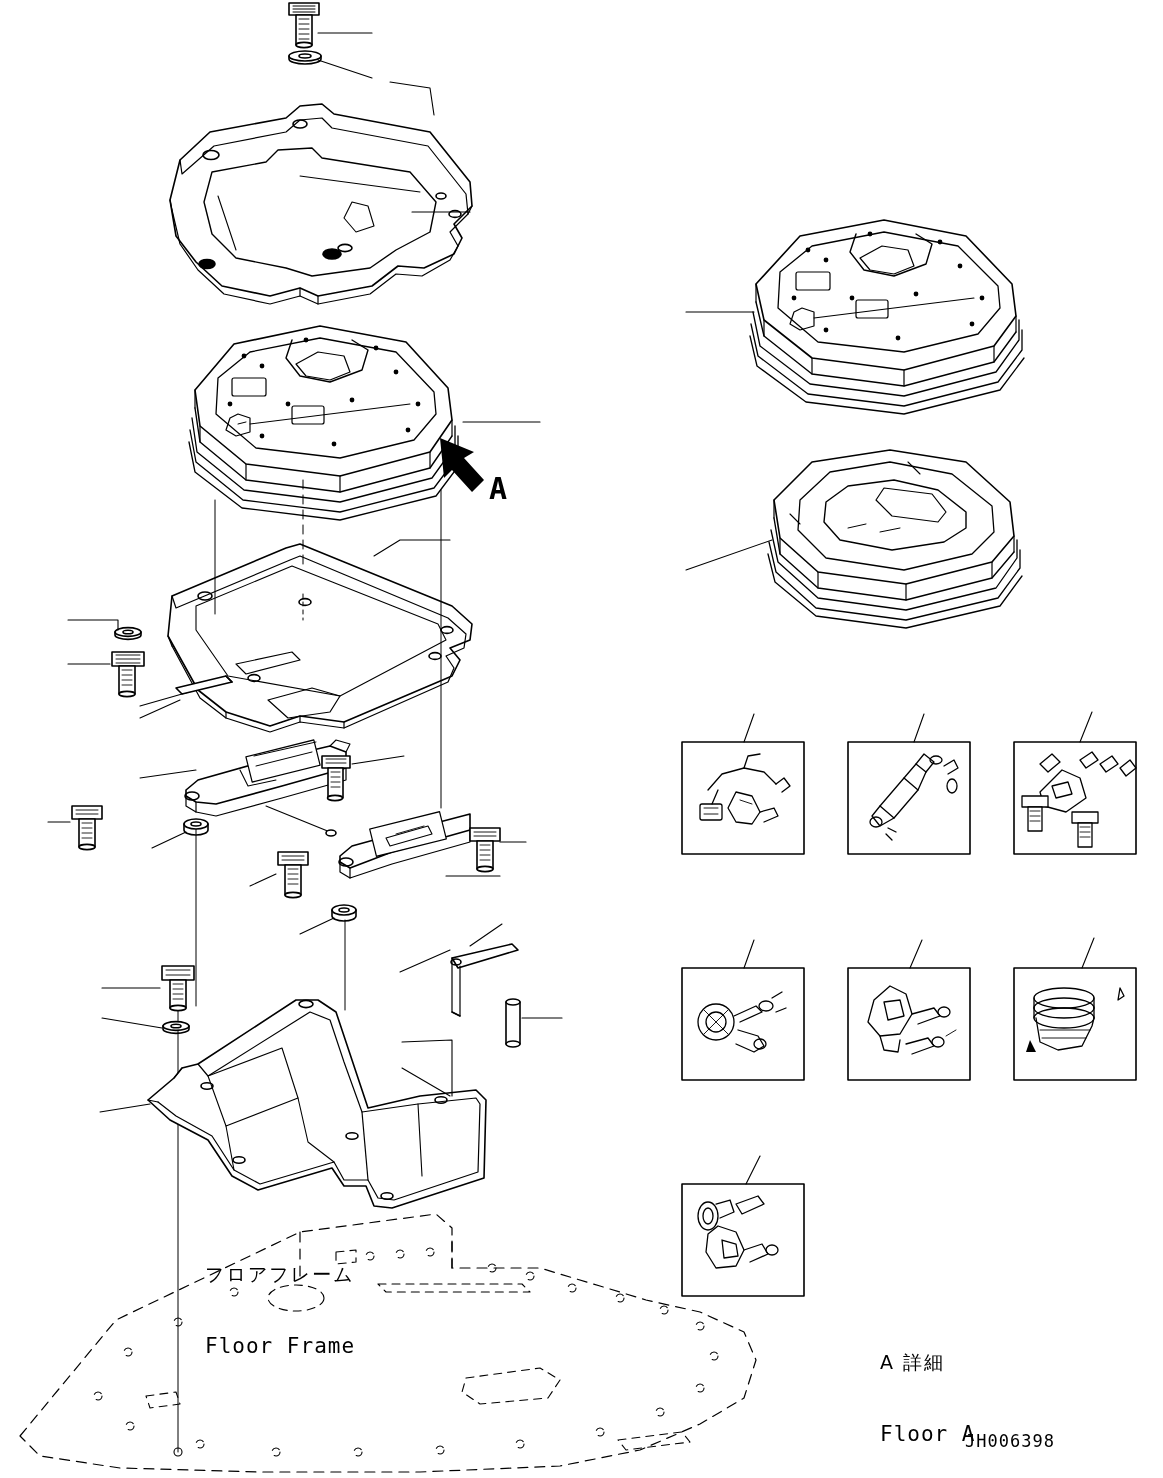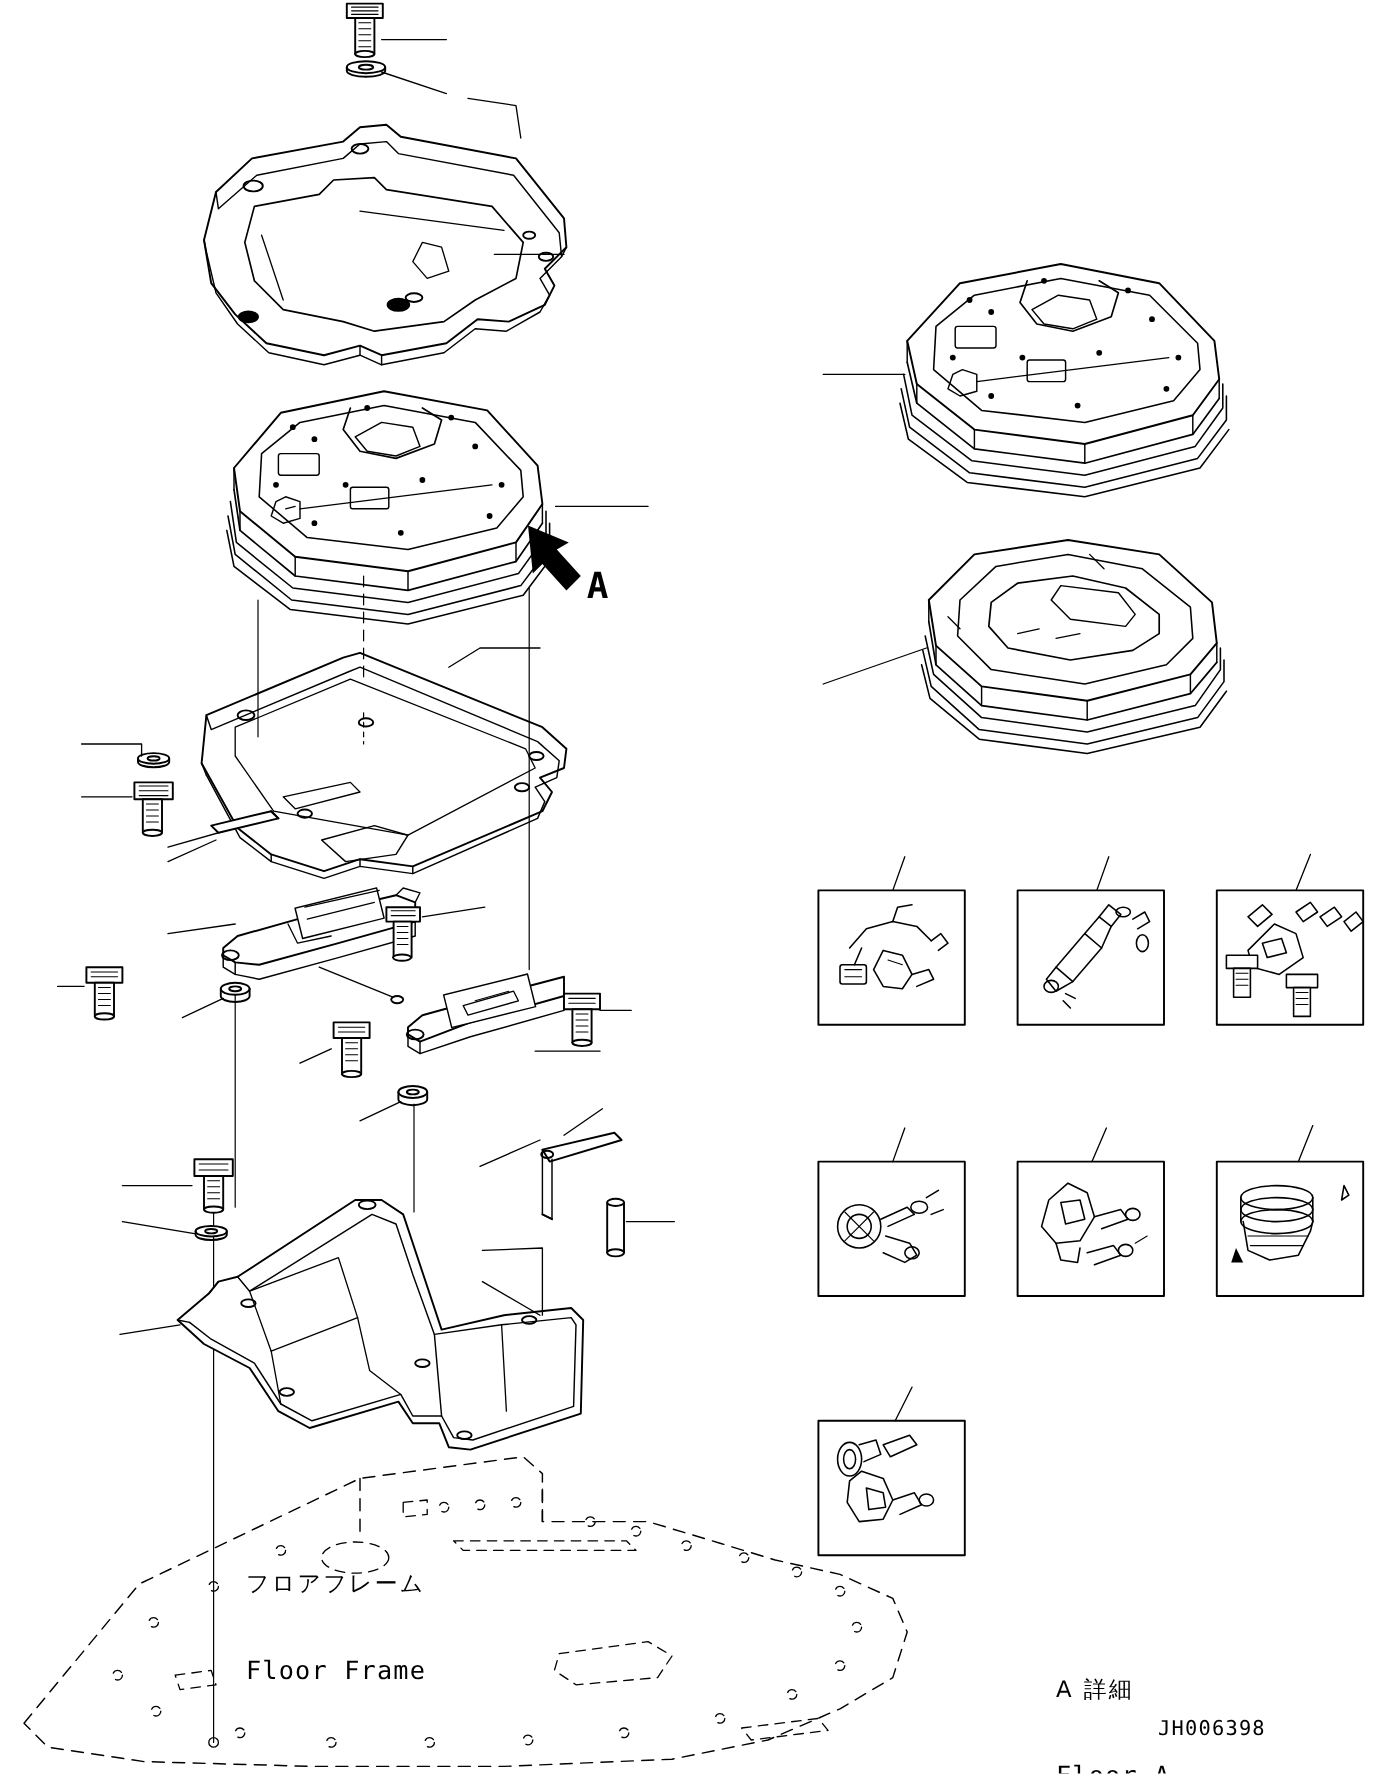--- a/index.html
+++ b/index.html
@@ -54,21 +54,20 @@
   .lbl-code {
     left: 965px;
     top: 1432px;
     font-size: 17px;
     letter-spacing: 1px;
   }
   .jp {
     font-family: "DejaVu Sans", sans-serif;
     font-size: 19px;
     letter-spacing: 2px;
-    margin-top: 46px;
   }
 </style>
 </head>
 <body>
 
 <div id="sheet">
 
   <svg class="layer" viewBox="0 0 1163 1478">
     <g fill="none" stroke="#000" stroke-width="1.6" stroke-linejoin="round" stroke-linecap="round">
 

